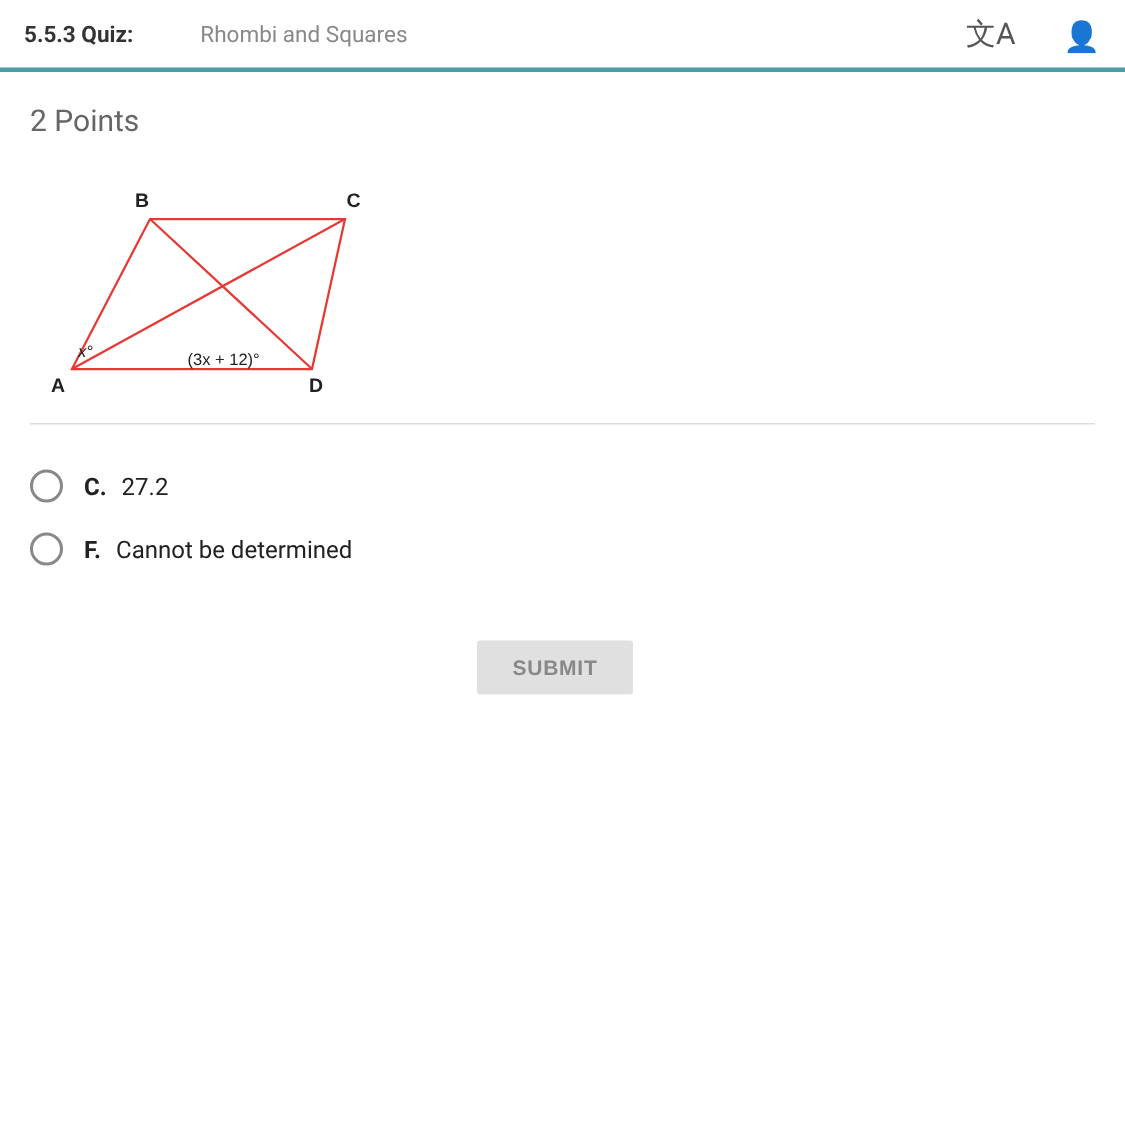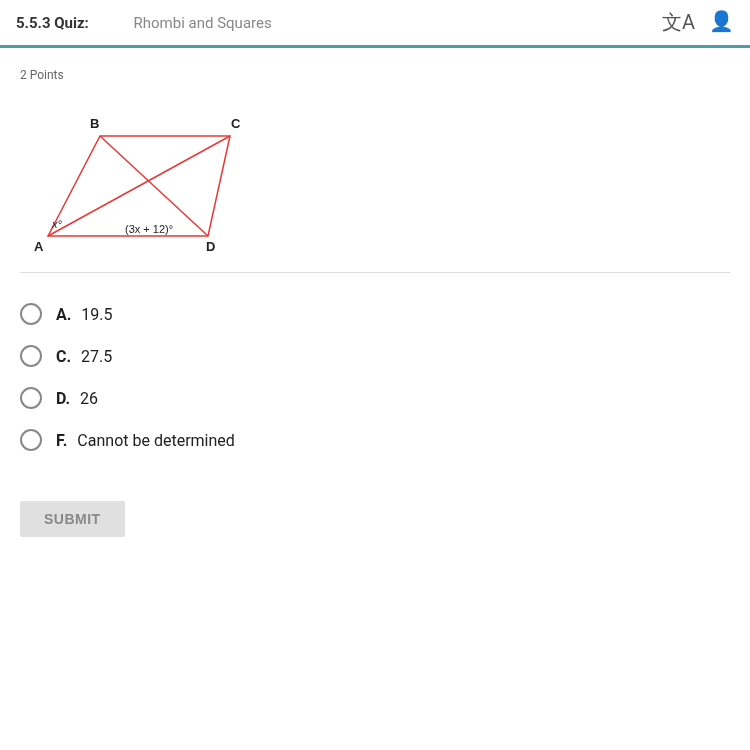--- a/index.html
+++ b/index.html
@@ -26,41 +26,41 @@
       font-size: 15px;
       color: #333;
     }
     .top-bar-title .quiz-label {
       color: #888;
       font-weight: normal;
       margin-left: 41px;
     }
     .top-bar-icons {
       display: flex;
-      align-items: flex-start;
-      gap: 14px;
+      align-items: flex-end;
+      gap: 32px;
     }
     .top-bar-icon {
       color: #555;
       font-size: 20px;
       cursor: pointer;
     }
 
     
     .content {
       padding: 20px 20px 20px 20px;
     }
 
     .question-label {
       font-weight: 700;
       font-size: 16px;
       margin-bottom: 4px;
     }
     .points-label {
-      font-size: 12px;
+      font-size: 20px;
       color: #666;
       margin-bottom: 16px;
     }
     .question-text {
       font-size: 17px;
       margin-bottom: 18px;
       line-height: 1.5;
     }
     .question-text em {
       font-style: italic;
@@ -106,21 +106,21 @@
       color: #212121;
     }
     .option-text .opt-letter {
       font-weight: 700;
       margin-right: 6px;
     }
 
     
     .submit-area {
       display: flex;
-      justify-content: flex-start;
+      justify-content: center;
       padding: 10px 10px 20px 0;
     }
     .submit-btn {
       background: #e0e0e0;
       color: #888;
       border: none;
       padding: 10px 24px;
       font-size: 14px;
       font-weight: 600;
       letter-spacing: 0.5px;
@@ -175,36 +175,22 @@
       <text x="95" y="135" font-size="11" fill="#212121">(3x + 12)°</text>
     </svg>
   </div>
 
   <hr class="divider">
 
   <ul class="options-list">
     <li class="option-item">
       <div class="option-radio"></div>
       <span class="option-text">
-        <span class="opt-letter">A.</span>
-        <span>19.5</span>
-      </span>
-    </li>
-    <li class="option-item">
-      <div class="option-radio"></div>
-      <span class="option-text">
         <span class="opt-letter">C.</span>
-        <span>27.5</span>
-      </span>
-    </li>
-    <li class="option-item">
-      <div class="option-radio"></div>
-      <span class="option-text">
-        <span class="opt-letter">D.</span>
-        <span>26</span>
+        <span>27.2</span>
       </span>
     </li>
     <li class="option-item">
       <div class="option-radio"></div>
       <span class="option-text">
         <span class="opt-letter">F.</span>
         <span>Cannot be determined</span>
       </span>
     </li>
   </ul>

